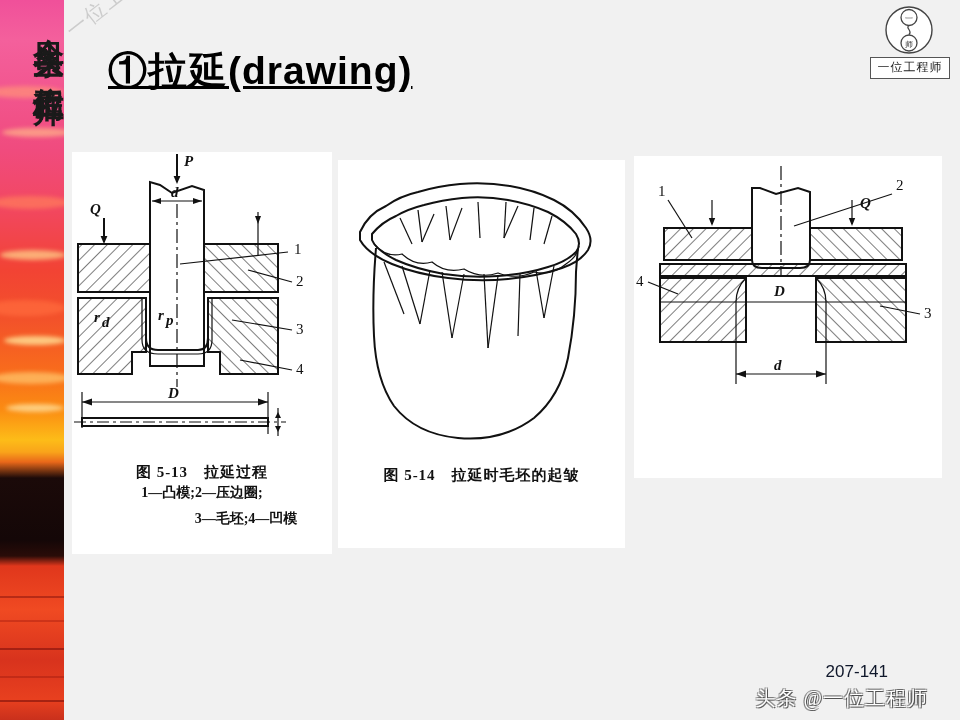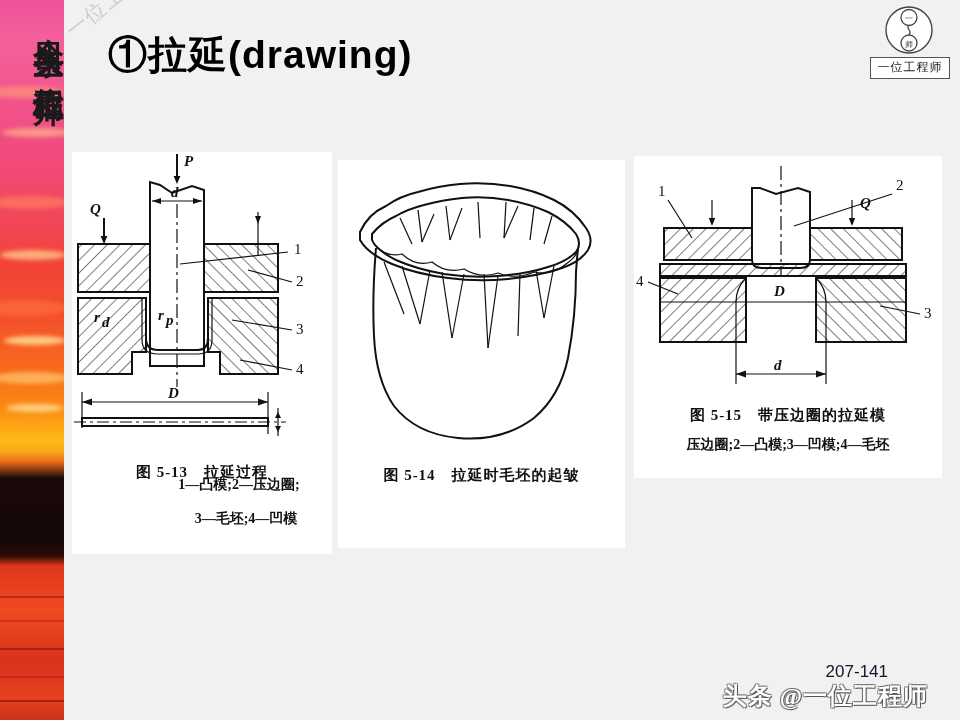--- a/index.html
+++ b/index.html
@@ -77,24 +77,24 @@
   #logo .logo-name{
     position:absolute;left:0px;top:52px;width:78px;height:20px;
     border:1px solid #555;background:#fff;
     font-family:"Liberation Serif", serif;
     font-size:12px;color:#222;text-align:center;line-height:19px;
     letter-spacing:1px;
   }
 
   
   #page-title{
-    position:absolute;left:108px;top:28px;
+    position:absolute;left:108px;top:44px;
     font-family:"Liberation Sans", sans-serif;
     font-size:39px;font-weight:bold;color:#000;
-    letter-spacing:1px;white-space:nowrap;
+    letter-spacing:1px;white-space:nowrap;text-decoration:underline;
   }
   #title-watermark{
     position:absolute;left:60px;top:22px;width:130px;height:60px;
     transform:rotate(-38deg);transform-origin:left top;
     font-family:"Liberation Serif", serif;
     font-size:21px;color:rgba(120,120,120,.30);
     letter-spacing:2px;white-space:nowrap;pointer-events:none;
   }
 
   
@@ -118,21 +118,21 @@
 
   
   #page-number{
     position:absolute;right:72px;bottom:38px;
     font-family:"Liberation Sans", sans-serif;
     font-size:17px;color:#0f172a;letter-spacing:0px;
   }
   #bottom-watermark{
     position:absolute;right:32px;bottom:8px;
     font-family:"Liberation Serif", serif;
-    font-size:24px;font-weight:bold;
+    font-size:20px;font-weight:normal;
     color:#ffffff;
     text-shadow:
       1px 1px 0 rgba(70,70,70,.85),
       -1px 1px 0 rgba(70,70,70,.55),
       1px -1px 0 rgba(70,70,70,.55),
       -1px -1px 0 rgba(70,70,70,.55);
     letter-spacing:1px;white-space:nowrap;
   }
 </style>
 </head>
@@ -243,21 +243,21 @@
       <path d="M10 250 l10 -3.4 v6.8 Z" fill="#111"></path>
       <path d="M196 250 l-10 -3.4 v6.8 Z" fill="#111"></path>
       <text class="lbl" x="96" y="246">D</text>
       <path class="ln" d="M10 266 L196 266 L196 274 L10 274 Z"></path>
       <path class="ln-thin" stroke-dasharray="12 4 3 4" d="M2 270 L214 270"></path>
       <path class="ln-thin" d="M206 256 L206 284"></path>
       <path d="M206 260 l-3 6 h6 Z" fill="#111"></path>
       <path d="M206 280 l-3 -6 h6 Z" fill="#111"></path>
     </svg>
     <div class="cap cap-main" style="top:311px;">图 5-13　拉延过程</div>
-    <div class="cap cap-sub" style="top:324px;padding-left:37px;">1—凸模;2—压边圈;</div>
+    <div class="cap cap-sub" style="top:332px;">1—凸模;2—压边圈;</div>
     <div class="cap cap-sub" style="top:358px;margin-left:44px;">3—毛坯;4—凹模</div>
   </div>
 
   <div class="panel" id="panel-mid">
     <svg width="287" height="290" viewBox="0 0 287 290" style="margin-top:6px;">
 
       <path class="ln" d="M22 66
         Q30 48 48 40 Q62 30 80 26 Q100 20 122 18 Q148 16 172 20
         Q196 24 216 34 Q236 44 248 62 Q256 74 250 84
         Q242 96 224 102 Q200 110 170 113 Q140 116 110 112
@@ -360,20 +360,18 @@
 
       <text class="lbl" x="140" y="136">D</text>
 
       <path class="ln-thin" d="M102 182 L102 224"></path>
       <path class="ln-thin" d="M192 182 L192 224"></path>
       <path class="ln-thin" d="M102 214 L192 214"></path>
       <path d="M102 214 l10 -3.4 v6.8 Z" fill="#111"></path>
       <path d="M192 214 l-10 -3.4 v6.8 Z" fill="#111"></path>
       <text class="lbl" x="140" y="210">d</text>
     </svg>
-    <div class="cap cap-main" style="top:250px;">图 5-15　带压边圈的拉延模</div>
-    <div class="cap cap-sub" style="top:280px;">压边圈;2—凸模;3—凹模;4—毛坯</div>
   </div>
 
   <div id="page-number">207-141</div>
   <div id="bottom-watermark">头条 @一位工程师</div>
 
 </div>
 
 </body></html>

